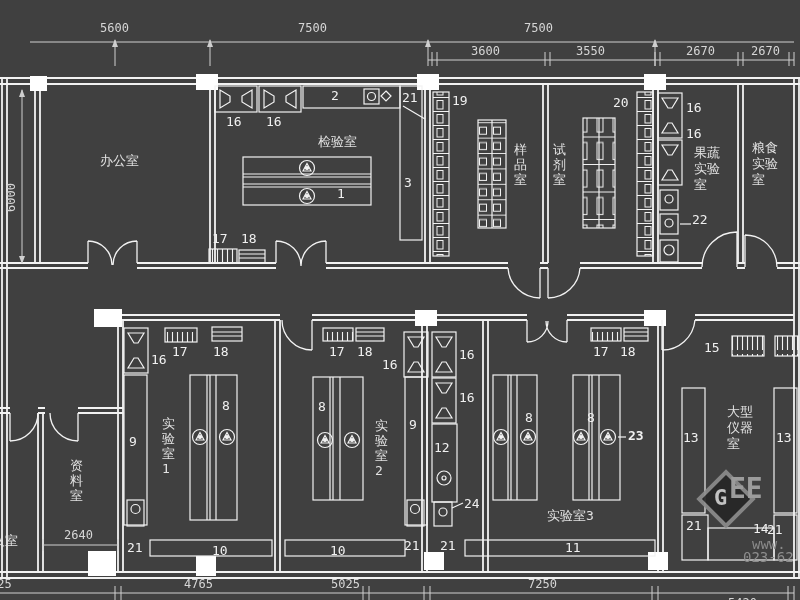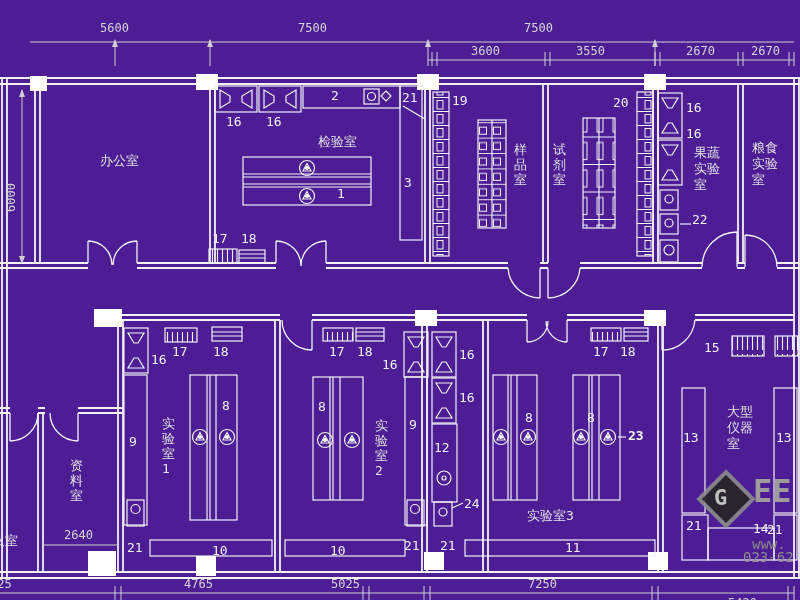--- a/index.html
+++ b/index.html
@@ -1,29 +1,29 @@
 <!DOCTYPE html>
 <html><head>
 <meta charset="utf-8">
 <style>
   html,body{margin:0;padding:0;background:#000;}
-  #plan{position:relative;width:800px;height:600px;background:#4c1d95;overflow:hidden;
+  #plan{position:relative;width:800px;height:600px;background:#404040;overflow:hidden;
         font-family:"DejaVu Sans Mono","DejaVu Sans",sans-serif;}
   #plan svg{position:absolute;left:0;top:0;z-index:1;}
   #labels{position:absolute;left:0;top:0;width:800px;height:600px;z-index:3;}
   .lbl{position:absolute;white-space:pre;}
   .dim{color:#d6d6d6;font-size:12px;letter-spacing:0px;}
   .rot{transform:rotate(-90deg);transform-origin:left top;}
   .callout{color:#f0f0f0;font-size:13px;}
   .room{color:#e2e2e2;font-size:13px;}
   .room.v{width:17px;line-height:15px;word-break:break-all;white-space:normal;}
   .room.v2{width:31px;line-height:16px;word-break:break-all;white-space:normal;}
   .wm{position:absolute;z-index:5;color:#9a9a9a;}
   .wm-g{left:714px;top:485px;font-size:22px;font-weight:bold;color:#c2c2c2;}
-  .wm-brand{left:753px;top:472px;font-size:32px;font-weight:bold;color:#9c9c9c;}
+  .wm-brand{left:729px;top:472px;font-size:28px;font-weight:bold;color:#9c9c9c;}
   .wm-url{left:752px;top:536px;font-size:14px;color:#8a8a8a;}
   .wm-phone{left:743px;top:549px;font-size:14px;color:#8d8d8d;}
 </style>
 </head>
 <body>
 
 <div id="plan">
   <svg width="800" height="600" viewBox="0 0 800 600">
     <defs>
       <pattern id="hatch" width="5" height="22" patternUnits="userSpaceOnUse">
@@ -210,21 +210,21 @@
       <span class="lbl room " style="left: 100px; top: 152px;">办公室</span>
       <span class="lbl room " style="left: 318px; top: 133px;">检验室</span>
       <span class="lbl room v" style="left: 514px; top: 142px;">样品室</span>
       <span class="lbl room v" style="left: 553px; top: 142px;">试剂室</span>
       <span class="lbl room v2" style="left: 694px; top: 145px;">果蔬实验室</span>
       <span class="lbl room v2" style="left: 752px; top: 140px;">粮食实验室</span>
       <span class="lbl room v" style="left: 70px; top: 458px;">资料室</span>
       <span class="lbl room " style="left: -8px; top: 532px;">义室</span>
       <span class="lbl room v" style="left: 162px; top: 416px;">实验室1</span>
       <span class="lbl room v" style="left: 375px; top: 418px;">实验室2</span>
-      <span class="lbl room " style="left: 527px; top: 507px; text-align: right;">实验室3</span>
+      <span class="lbl room " style="left: 547px; top: 507px; text-align: right;">实验室3</span>
       <span class="lbl room v2" style="left: 727px; top: 404px;">大型仪器室</span>
       <span class="lbl callout" style="left: 226px; top: 114px;">16</span>
       <span class="lbl callout" style="left: 266px; top: 114px;">16</span>
       <span class="lbl callout" style="left: 331px; top: 88px;">2</span>
       <span class="lbl callout" style="left: 402px; top: 90px;">21</span>
       <span class="lbl callout" style="left: 452px; top: 93px;">19</span>
       <span class="lbl callout" style="left: 404px; top: 175px;">3</span>
       <span class="lbl callout" style="left: 337px; top: 186px;">1</span>
       <span class="lbl callout" style="left: 212px; top: 231px;">17</span>
       <span class="lbl callout" style="left: 241px; top: 231px;">18</span>

